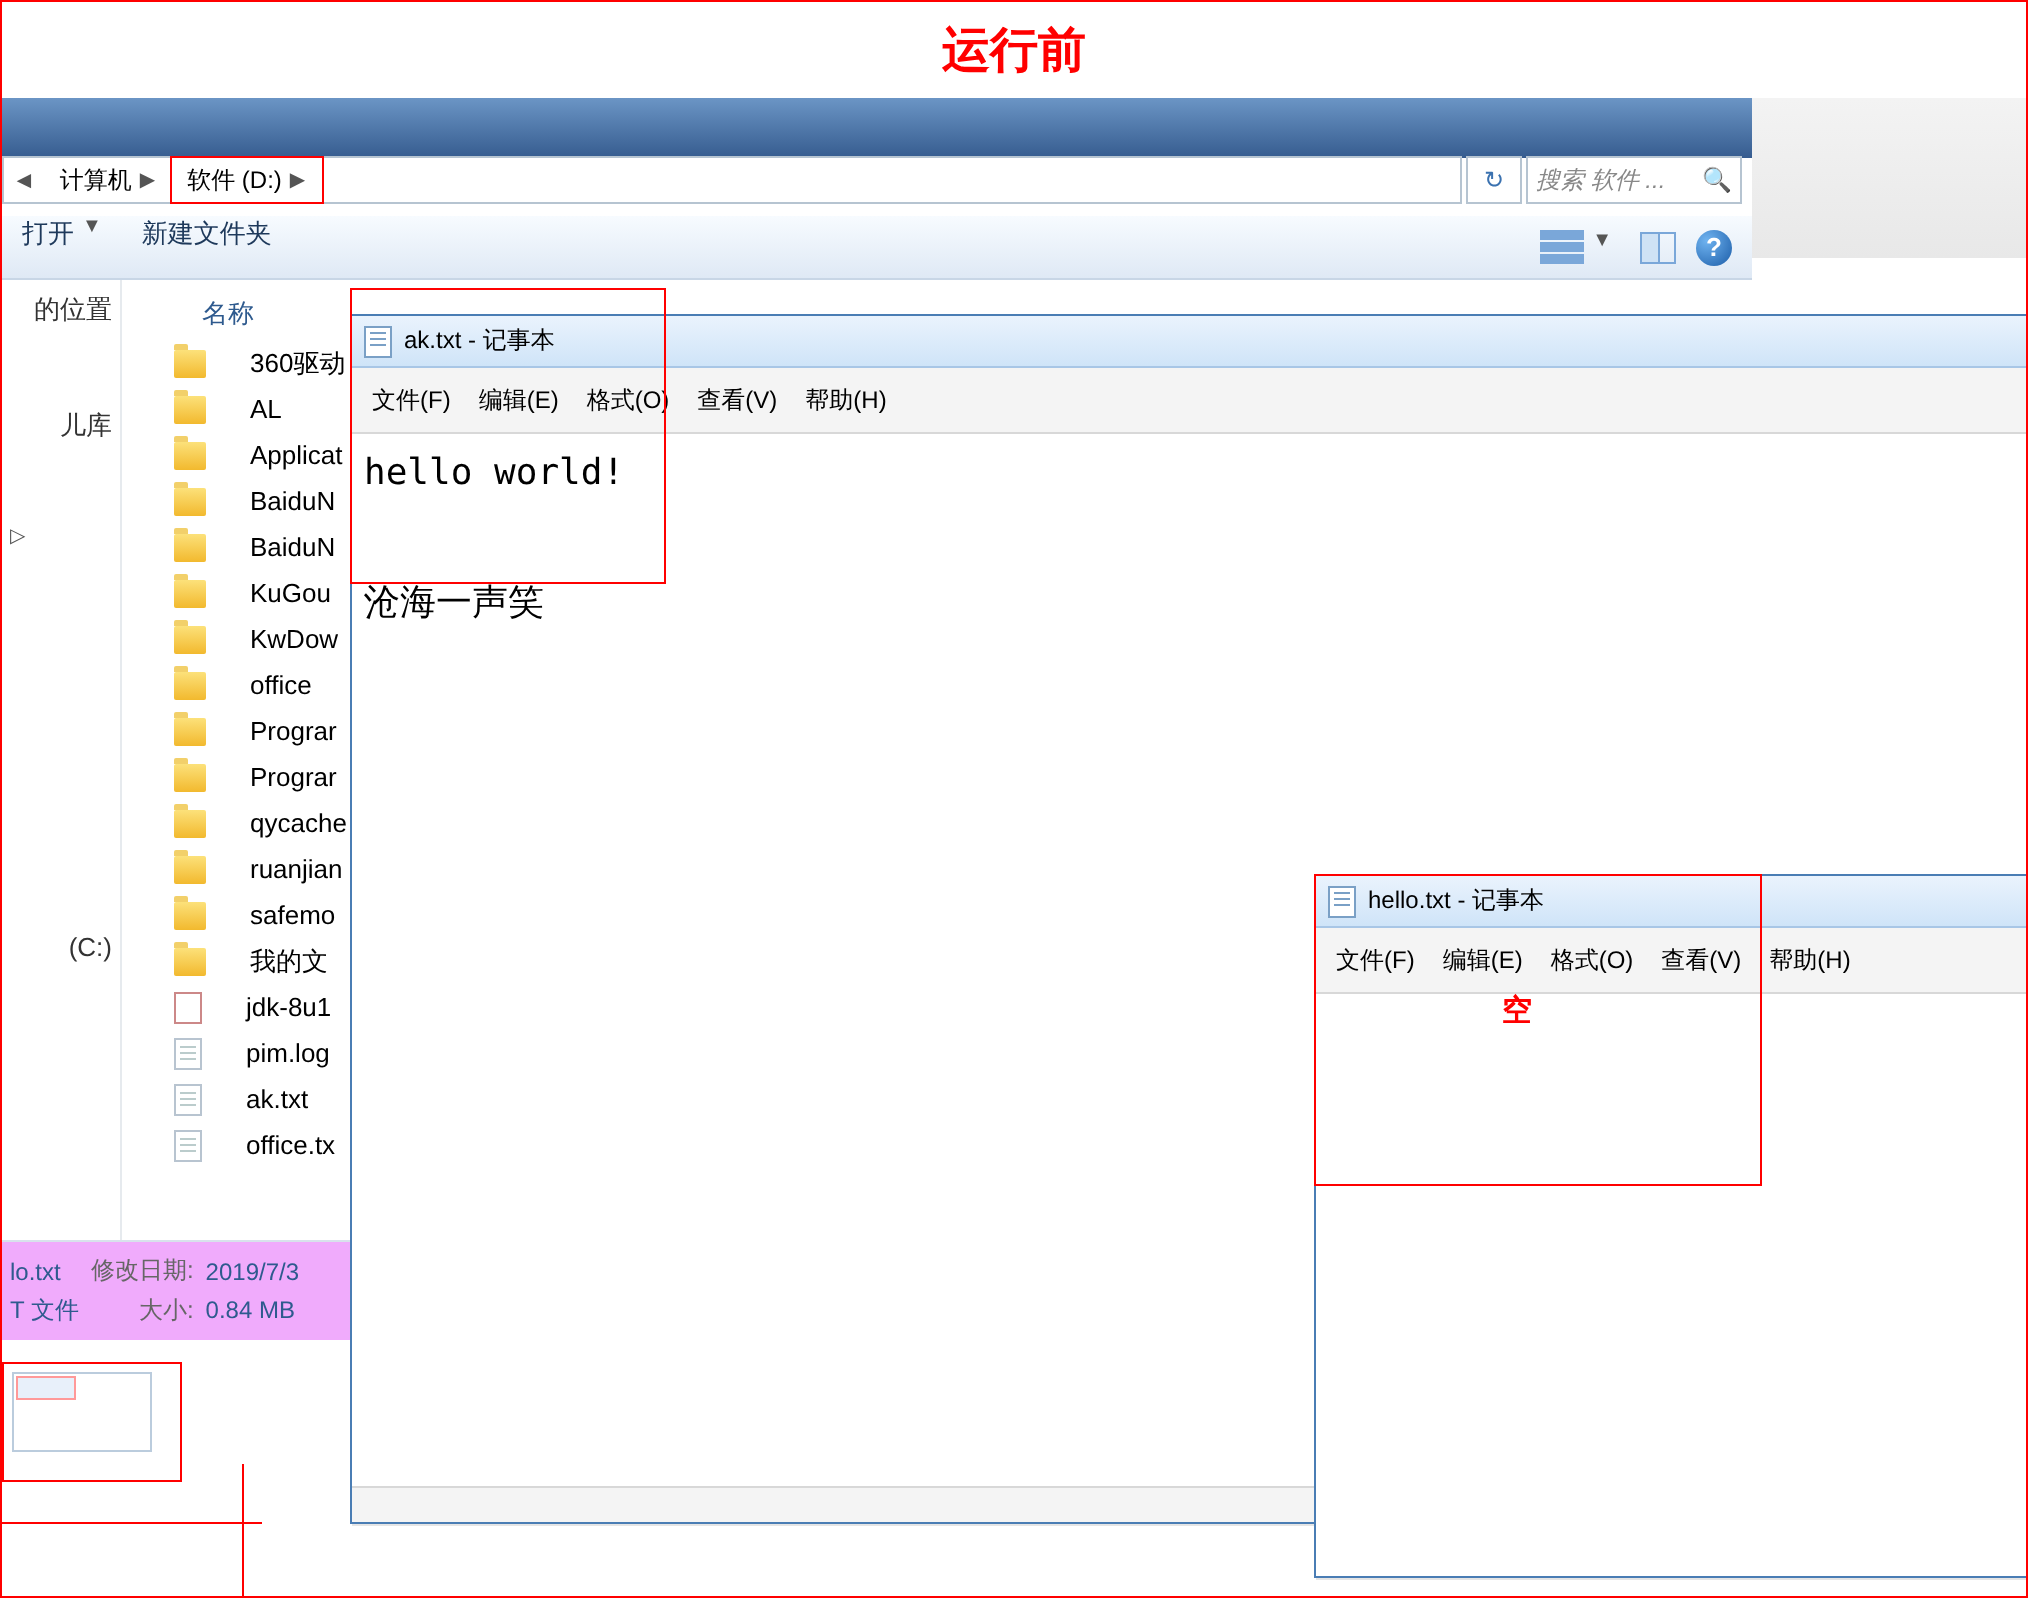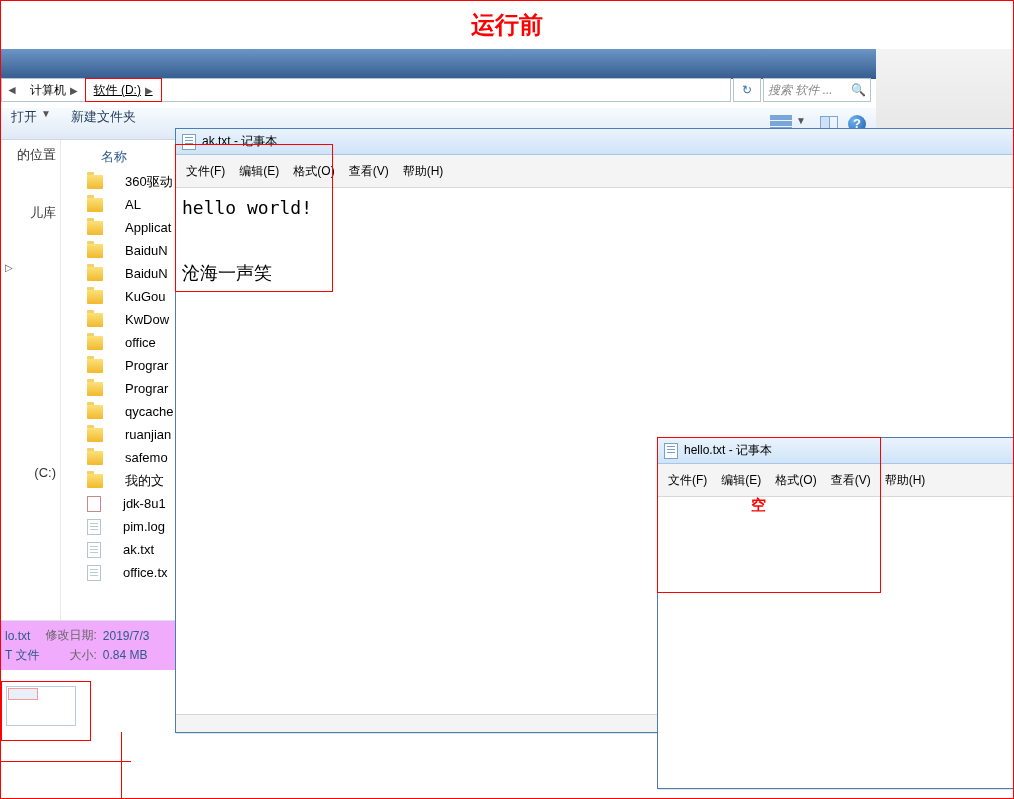--- a/index.html
+++ b/index.html
@@ -5,21 +5,21 @@
 * { margin: 0; padding: 0; box-sizing: border-box; font-family: "Microsoft YaHei", "SimSun", sans-serif; }
 body { width: 1014px; height: 799px; background: #fff; position: relative; overflow: hidden; border: 1px solid #f00; }
 .page-title { text-align: center; font-size: 24px; font-weight: bold; color: #f00; padding: 8px 0 16px 0; }
 
 .win7-area { position: absolute; top: 48px; left: 0; right: 0; height: 30px; background: linear-gradient(to bottom, #6b95c5, #365c8f); }
 .bkgrad { position: absolute; top:48px; left:875px; right:0; height:80px; background: linear-gradient(to bottom,#f3f3f3,#e8e8e8); }
 
 .breadcrumb-bar { position: absolute; top: 77px; left: 0; width: 730px; height: 24px; background: #fff; border: 1px solid #b6c4d1; display: flex; align-items: center; font-size: 12px; }
 .bc-arrow { padding: 0 4px; color: #555; }
 .bc-seg { padding: 0 8px; display: flex; align-items: center; gap:4px; height:100%; }
-.bc-seg-red { outline: 1px solid #f00; text-decoration: underline; }
+.bc-seg-red { outline: 1px solid #f00; }
 .chev { font-size: 10px; color: #555; }
 .refresh-btn { position: absolute; top: 77px; left: 732px; width: 28px; height:24px; display: flex; align-items: center; justify-content: center; background: #fff; border: 1px solid #b6c4d1; font-size: 12px; color: #3b72b0; }
 .search-box { position: absolute; top: 77px; left: 762px; width: 108px; height: 24px; background: #fff; border: 1px solid #b6c4d1; display: flex; align-items: center; font-size: 12px; color: #888; padding: 0 4px; font-style: italic; }
 .search-mag { margin-left: auto; font-style: normal; color: #3b72b0; }
 
 .toolbar { position: absolute; top: 107px; left: 0; width: 875px; height: 32px; background: linear-gradient(to bottom, #f7fbff, #dfe9f5); border-bottom: 1px solid #c8d6e6; display: flex; align-items: center; font-size: 13px; color: #1e395b; }
 .tb-btn { padding: 0 10px; display: flex; align-items: flex-start; gap:4px; height:100%; }
 .tb-right { margin-left: auto; display: flex; align-items: center; gap: 10px; padding-right: 10px; }
 .view-icon { width: 22px; height: 18px; display: flex; flex-direction: column; gap:1px; }
 .view-icon div { flex:1; background: #7aa7d9; }
@@ -57,21 +57,21 @@
 
 .notepad { position: absolute; background: #fff; border: 1px solid #4a7db4; box-shadow: 1px 1px 0 rgba(0,0,0,.1); }
 .np-title { height: 26px; background: linear-gradient(to bottom, #eaf3fd, #cfe4f8); display: flex; align-items: center; padding: 0 6px; font-size: 12px; gap: 6px; border-bottom: 1px solid #a8c6e6; }
 .np-icon { width: 14px; height: 16px; background: #fff; border: 1px solid #7aa0c6; position: relative; }
 .np-icon::after { content:''; position:absolute; top:2px; left:2px; right:2px; height:8px; background: repeating-linear-gradient(to bottom, #7aa0c6 0 1px, transparent 1px 3px); }
 .np-menu { height: 22px; background: #f4f4f4; border-bottom: 1px solid #d8d8d8; display: flex; align-items: center; font-size: 12px; padding: 16px 4px; gap: 2px; }
 .np-menu-item { padding: 0 6px; }
 .np-body { padding: 4px 6px; font-family: "SimSun", "NSimSun", monospace; font-size: 18px; line-height: 1.8; white-space: pre; height: calc(100% - 48px); overflow: hidden; }
 .np-status { position:absolute; bottom:0; left:0; right:0; height:18px; background:#f4f4f4; border-top:1px solid #d8d8d8; }
 
-.np1 { top: 127px; left: 174px; width: 840px; height: 605px; }
+.np1 { top: 156px; left: 174px; width: 840px; height: 605px; }
 .np2 { top: 436px; left: 656px; width: 358px; height: 352px; }
 
 .red-box { position: absolute; border: 1px solid #f00; pointer-events: none; }
 .empty-label { position: absolute; top: 495px; left: 750px; color: #f00; font-weight: bold; font-size: 15px; z-index: 30; }
 </style>
 </head>
 <body>
 
 <div class="page-title">运行前</div>
 

